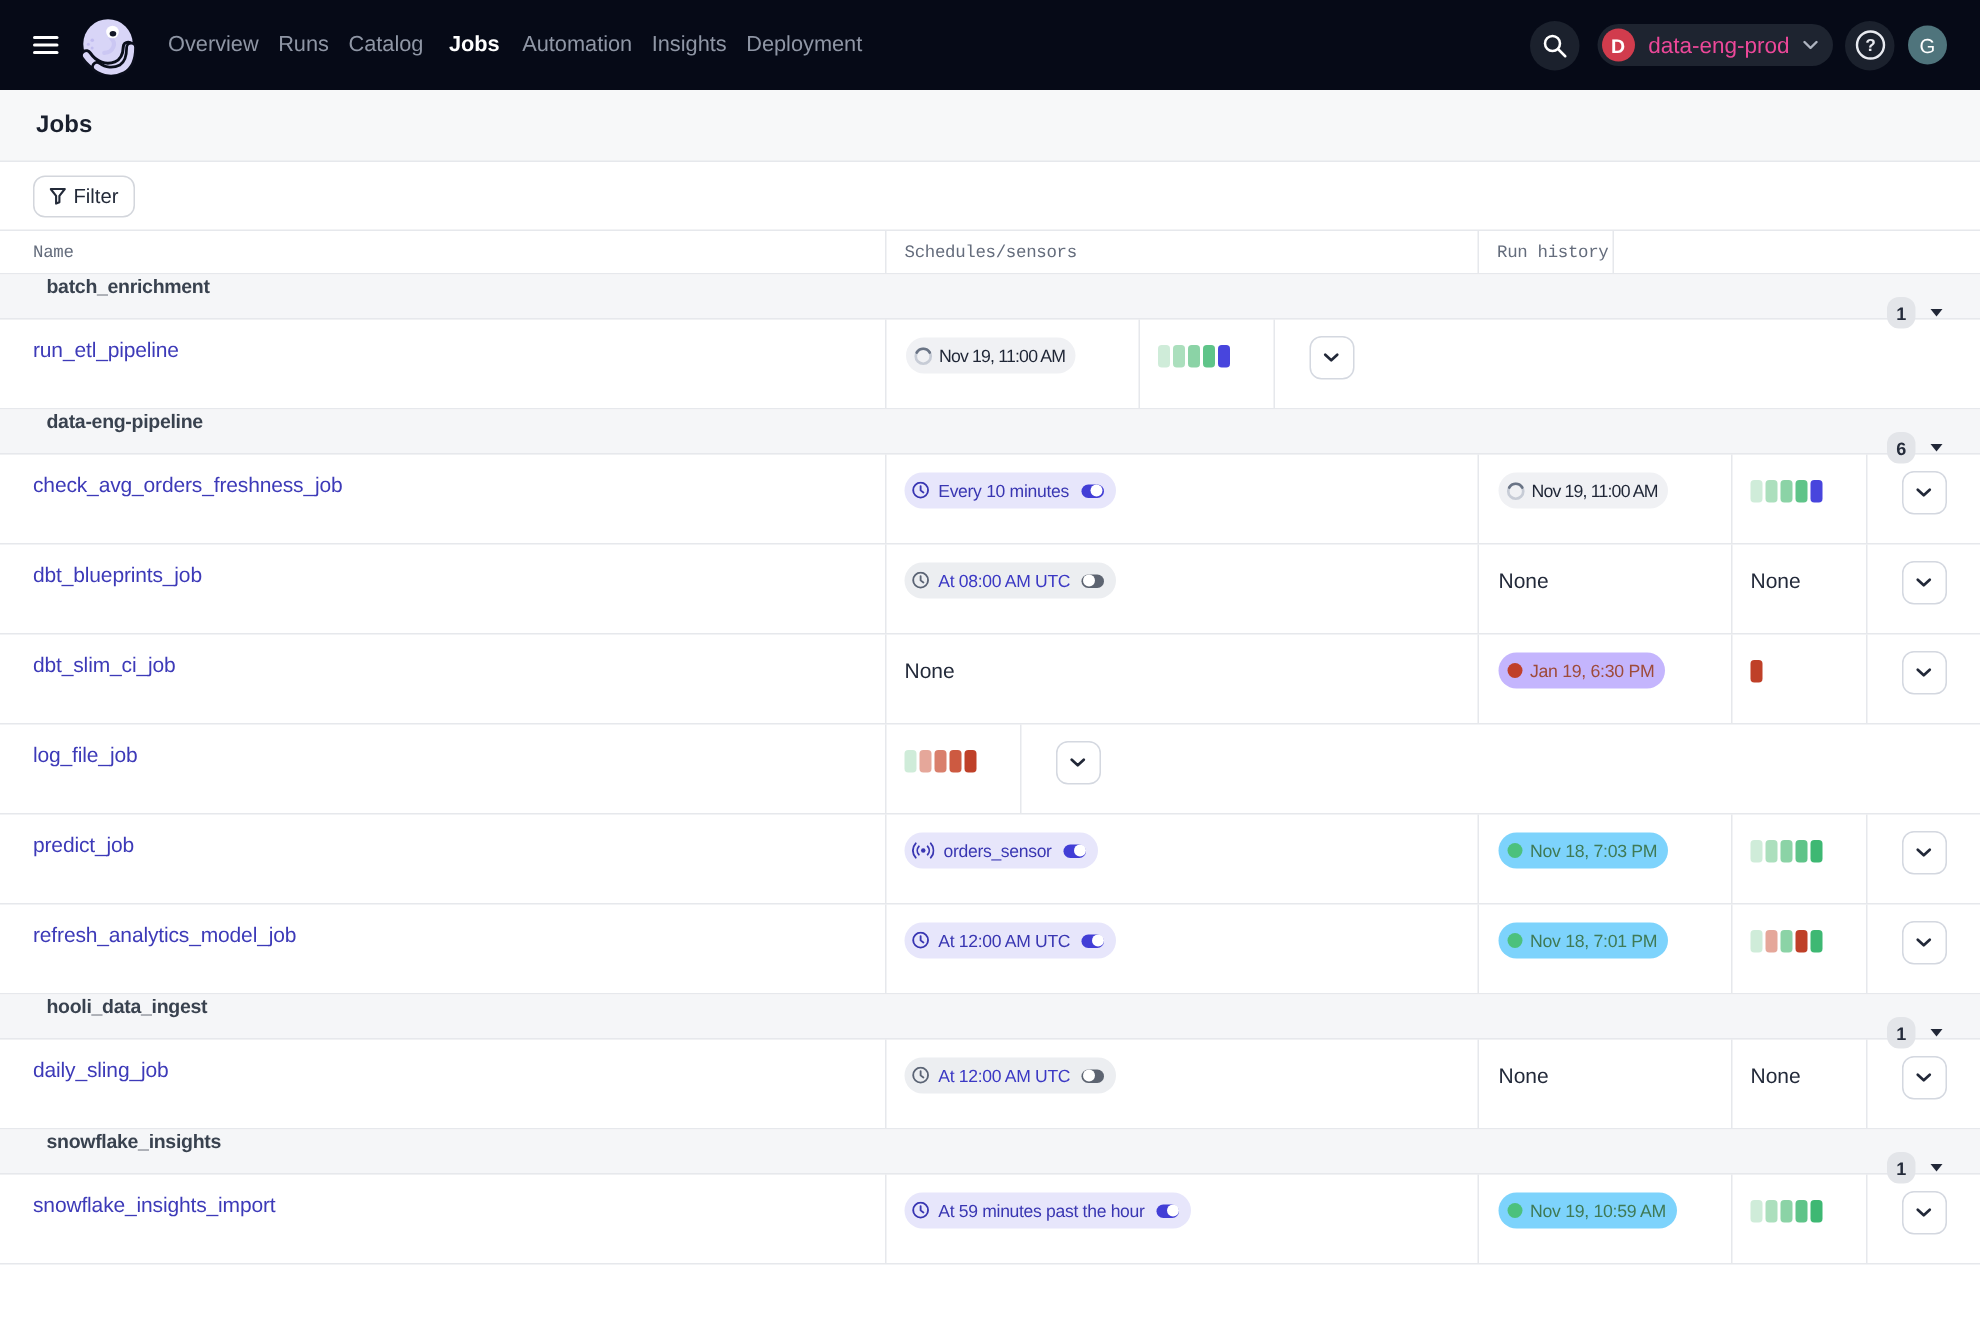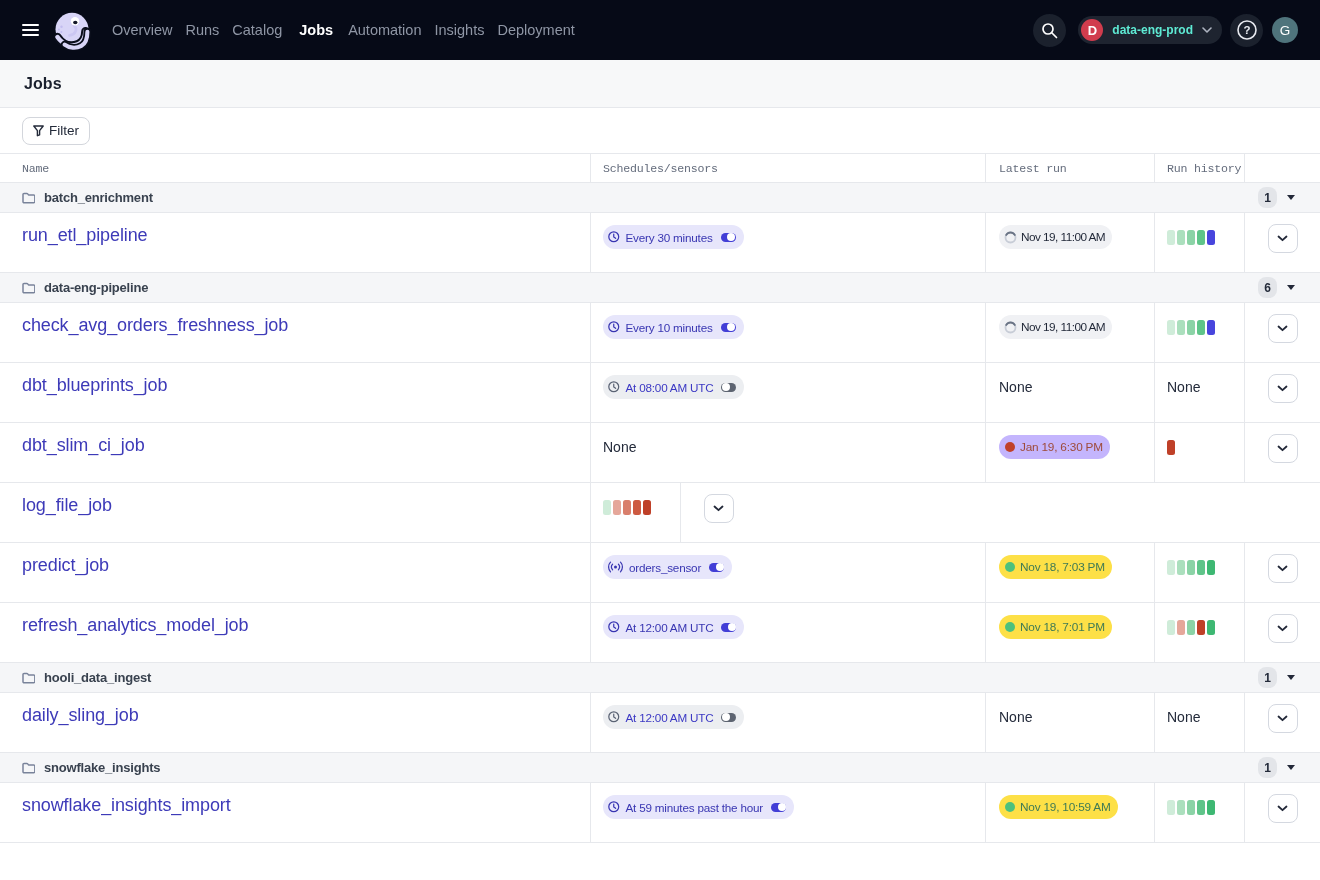--- a/index.html
+++ b/index.html
@@ -13,21 +13,21 @@
 .navlinks { display:flex; margin-left:21px; gap:13px; }
 .navlinks a { color:#8f96a5; text-decoration:none; font-size:14.5px; }
 .navlinks a.active { color:#fff; font-weight:700; margin:0 2px 0 4px; }
 .navright { margin-left:auto; display:flex; align-items:center; }
 .iconbtn { width:33px; height:33px; border-radius:50%; background:#1b212d;
   display:flex; align-items:center; justify-content:center; }
 .deppill { margin-left:12px; height:28px; background:#1e2430; border-radius:14px;
   display:flex; align-items:center; padding:0 10px 0 3px; }
 .depdot { width:22px; height:22px; border-radius:50%; background:#d13c4d; color:#fff;
   font-size:13px; font-weight:700; display:flex; align-items:center; justify-content:center; }
-.deppill .dname { color:#5eead4; font-size:12px; font-weight:700; margin:0 9px 0 9px; }
+.deppill .dname { color:#ec4899; font-size:15px; font-weight:400; margin:0 9px 0 9px; }
 .helpbtn { margin-left:8px; }
 .avatar { margin-left:9px; margin-right:22px; width:26px; height:26px; border-radius:50%;
   background:#4f747c; color:#fff; font-size:13.5px; font-weight:400;
   display:flex; align-items:center; justify-content:center; }
 
 .titlebar { height:48px; background:#f7f8f9; border-bottom:1px solid #e6e8ec;
   display:flex; align-items:center; padding-left:24px; }
 .titlebar h1 { font-size:16px; font-weight:700; color:#1a202e; letter-spacing:.1px; }
 .filterbar { height:46px; background:#fff; border-bottom:1px solid #e6e8ec;
   display:flex; align-items:center; padding-left:22px; }
@@ -38,40 +38,40 @@
 .thead { height:29px; border-bottom:1px solid #e6e8ec; display:flex;
   font-size:11.6px; letter-spacing:-0.2px; color:#646c7c;font-family:Liberation Mono, monospace; }
 .thead > div { display:flex; align-items:center; border-right:1px solid #e6e8ec; }
 .thead > div:last-child { border-right:none; }
 .c-name { width:591px; padding-left:22px; }
 .c-sched { width:395px; padding-left:12px; }
 .c-latest { width:169px; padding-left:13px; }
 .c-hist { width:90px; padding-left:12px; }
 .c-act { width:75px; }
 .grouprow { height:30px; background:#f5f6f8; border-bottom:1px solid #e6e8ec;
-  display:flex; align-items:center; padding-left:22px; }
+  display:flex; padding-left:22px;flex-direction:column; }
 .grouprow .gname { font-size:13px; font-weight:700; letter-spacing:-0.2px; color:#39424f; margin-left:9px; }
 .grouprow .gright { margin-left:auto; display:flex; align-items:center; margin-right:25px; gap:10px; }
 .gcount { min-width:19px; height:21px; padding:0 5px; background:#e3e5e9; border-radius:8px;
   font-size:12px; font-weight:700; color:#242b3a; display:flex; align-items:center; justify-content:center; }
 .gcaret { width:0; height:0; border-left:4.5px solid transparent; border-right:4.5px solid transparent;
   border-top:5.5px solid #222838; }
 .jobrow { height:60px; border-bottom:1px solid #e6e8ec; display:flex; }
 .jobrow > div { border-right:1px solid #e6e8ec; padding-top:12px; }
 .jobrow > div:last-child { border-right:none; }
-.joblink { color:#3d3ab8; font-size:18px; text-decoration:none; letter-spacing:-0.1px; }
+.joblink { color:#3d3ab8; font-size:14px; text-decoration:none; letter-spacing:-0.1px; }
 .none { color:#232a3a; font-size:14px; line-height:24px; }
 
 .pill { display:inline-flex; align-items:center; height:24px; border-radius:12px;
   padding:0 7px 0 5px; font-size:11.7px; gap:4px; letter-spacing:-0.2px; }
 .pill.sched { background:#e7e6fb; color:#3936b2; padding:0 8px 0 5px; gap:6px; }
 .pill.sched.off { background:#eceef1; color:#3b38c4; }
 .pill.grey { background:#f0f1f4; color:#1f2636; font-size:11.8px; letter-spacing:-0.55px; }
 .pill.red { background:#c4b5fd; color:#9e4b3a; font-size:11.8px; }
-.pill.green { background:#fde047; color:#3f7a55; font-size:11.8px; }
+.pill.green { background:#7dd3fc; color:#3f7a55; font-size:11.8px; }
 .dot { width:10px; height:10px; border-radius:50%; margin:0 1px; }
 .dot.red { background:#c0402a; }
 .dot.green { background:#4cc17d; }
 
 .tgl { position:relative; width:15px; height:9px; border-radius:4.5px; margin-left:2px; }
 .tgl.on { background:#423ed6; }
 .tgl.on::after { content:""; position:absolute; right:0.5px; top:0.5px; width:8px; height:8px;
   border-radius:50%; background:#fff; }
 .tgl.off { background:#5d6471; }
 .tgl.off::after { content:""; position:absolute; left:0.5px; top:0.5px; width:8px; height:8px;
@@ -147,45 +147,36 @@
     <svg width="11" height="12" viewBox="0 0 11 12">
         <path d="M0.8 1 h9.4 l-3.6 4.6 v4.2 l-2.2 0.9 v-5.1 z" fill="none" stroke="#232a39" stroke-width="1.4" stroke-linejoin="round"></path>
       </svg>
     Filter
   </div>
 </div>
 
 <div class="thead">
   <div class="c-name">Name</div>
   <div class="c-sched">Schedules/sensors</div>
-  <div class="c-latest">Latest run</div>
   <div class="c-hist">Run history</div>
   <div class="c-act"></div>
 </div>
 <div id="tbody">
     <div class="grouprow">
       <svg width="13" height="12" viewBox="0 0 13 12">
         <path d="M1 9.7 V2.5 a1.1 1.1 0 0 1 1.1 -1.1 h2.7 a1.1 1.1 0 0 1 0.9 0.45 l0.75 1.05 h5.3 a1.1 1.1 0 0 1 1.1 1.1 v5.7 a1.1 1.1 0 0 1 -1.1 1.1 H2.1 a1.1 1.1 0 0 1 -1.1 -1.1 z" fill="none" stroke="#79839a" stroke-width="1.5" stroke-linejoin="round"></path>
       </svg>
       <span class="gname">batch_enrichment</span>
       <span class="gright">
         <span class="gcount">1</span>
         <span class="gcaret"></span>
       </span>
     </div>
     <div class="jobrow">
       <div class="c-name"><a class="joblink">run_etl_pipeline</a></div>
-      <div class="c-sched"><div class="pill sched ">
-          <svg width="11.5" height="11.5" viewBox="0 0 13 13" style="flex:none">
-            <circle cx="6.5" cy="6.5" r="5.6" stroke="#3936b2" stroke-width="1.4" fill="none"></circle>
-            <path d="M6.5 3.6 V6.7 L8.6 8.3" stroke="#3936b2" stroke-width="1.4" fill="none" stroke-linecap="round"></path>
-          </svg>
-          <span>Every 30 minutes</span>
-          <div class="tgl on"></div>
-        </div></div>
       <div class="c-latest"><div class="pill grey">
           <svg width="13" height="13" viewBox="0 0 13 13" style="flex:none">
             <circle cx="6.5" cy="6.5" r="5" stroke="#c7ccd6" stroke-width="1.8" fill="none"></circle>
             <path d="M2.17 4 a5 5 0 0 1 8.66 0" stroke="#6a7485" stroke-width="1.8" fill="none" stroke-linecap="round"></path>
           </svg>
           <span>Nov 19, 11:00 AM</span>
         </div></div>
       <div class="c-hist">
         <div class="bars">
           <div class="bar" style="background:#cfecd9"></div>

